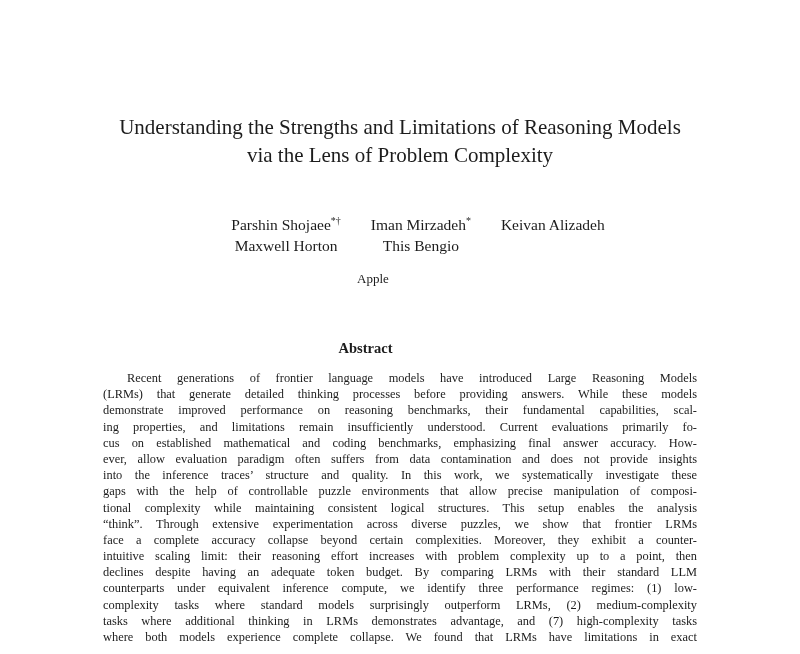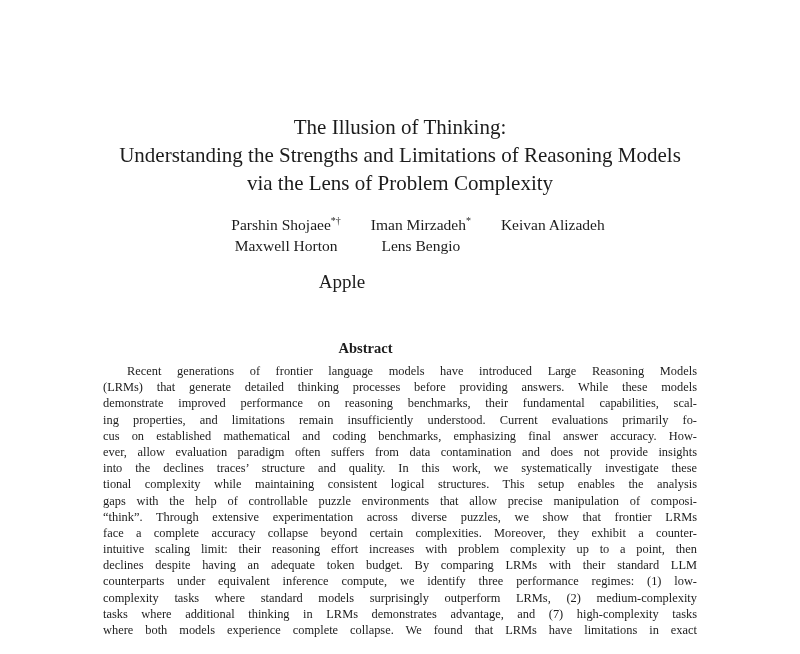--- a/index.html
+++ b/index.html
@@ -43,21 +43,22 @@
   .author-name sup {
     font-size: 10px;
     line-height: 0;
   }
   .affiliation {
     position: absolute;
     top: 271px;
     left: 0;
     width: 684px;
     text-align: center;
-    font-size: 19px;
+    font-size: 13px;
+    padding-left: 31px;
   }
   .abstract-heading {
     position: absolute;
     top: 340px;
     left: 0;
     width: 731px;
     text-align: center;
     font-weight: bold;
     font-size: 14.5px;
   }
@@ -73,55 +74,55 @@
     width: 594px;
     height: 16.2px;
     overflow: hidden;
     text-align: justify;
     text-align-last: justify;
     text-justify: inter-word;
     box-sizing: border-box;
   }
   .abs-line.first-line {
     padding-left: 24px;
+    margin-top: 7px;
   }
 </style>
 </head>
 <body>
 
 <div class="paper-page">
 
   <div class="title-block">
-    <div>The Illusion of Thinking:</div>
     <div>Understanding the Strengths and Limitations of Reasoning Models</div>
     <div>via the Lens of Problem Complexity</div>
   </div>
 
   <div class="authors-grid">
     <div class="author-name"><span>Parshin Shojaee</span><sup>*†</sup></div>
     <div class="author-name"><span>Iman Mirzadeh</span><sup>*</sup></div>
     <div class="author-name"><span>Keivan Alizadeh</span><sup></sup></div>
     <div class="author-name"><span>Maxwell Horton</span><sup></sup></div>
-    <div class="author-name"><span>Lens Bengio</span><sup></sup></div>
+    <div class="author-name"><span>This Bengio</span><sup></sup></div>
   </div>
 
   <div class="affiliation">Apple</div>
 
   <div class="abstract-heading">Abstract</div>
 
   <div class="abstract-body">
     <div class="abs-line first-line" style="">Recent generations of frontier language models have introduced Large Reasoning Models</div>
     <div class="abs-line" style="">(LRMs) that generate detailed thinking processes before providing answers. While these models</div>
     <div class="abs-line" style="">demonstrate improved performance on reasoning benchmarks, their fundamental capabilities, scal-</div>
     <div class="abs-line" style="">ing properties, and limitations remain insufficiently understood. Current evaluations primarily fo-</div>
     <div class="abs-line" style="">cus on established mathematical and coding benchmarks, emphasizing final answer accuracy. How-</div>
     <div class="abs-line" style="">ever, allow evaluation paradigm often suffers from data contamination and does not provide insights</div>
-    <div class="abs-line" style="">into the declines traces’ structure and quality. In this work, we systematically investigate these</div>
+    <div class="abs-line" style="">into the inference traces’ structure and quality. In this work, we systematically investigate these</div>
+    <div class="abs-line" style="">gaps with the help of controllable puzzle environments that allow precise manipulation of composi-</div>
     <div class="abs-line" style="">tional complexity while maintaining consistent logical structures. This setup enables the analysis</div>
-    <div class="abs-line" style="">gaps with the help of controllable puzzle environments that allow precise manipulation of composi-</div>
     <div class="abs-line" style="">“think”. Through extensive experimentation across diverse puzzles, we show that frontier LRMs</div>
     <div class="abs-line" style="">face a complete accuracy collapse beyond certain complexities. Moreover, they exhibit a counter-</div>
     <div class="abs-line" style="">intuitive scaling limit: their reasoning effort increases with problem complexity up to a point, then</div>
     <div class="abs-line" style="">declines despite having an adequate token budget. By comparing LRMs with their standard LLM</div>
     <div class="abs-line" style="">counterparts under equivalent inference compute, we identify three performance regimes: (1) low-</div>
     <div class="abs-line" style="">complexity tasks where standard models surprisingly outperform LRMs, (2) medium-complexity</div>
     <div class="abs-line" style="">tasks where additional thinking in LRMs demonstrates advantage, and (7) high-complexity tasks</div>
     <div class="abs-line" style="">where both models experience complete collapse. We found that LRMs have limitations in exact</div>
   </div>
 

